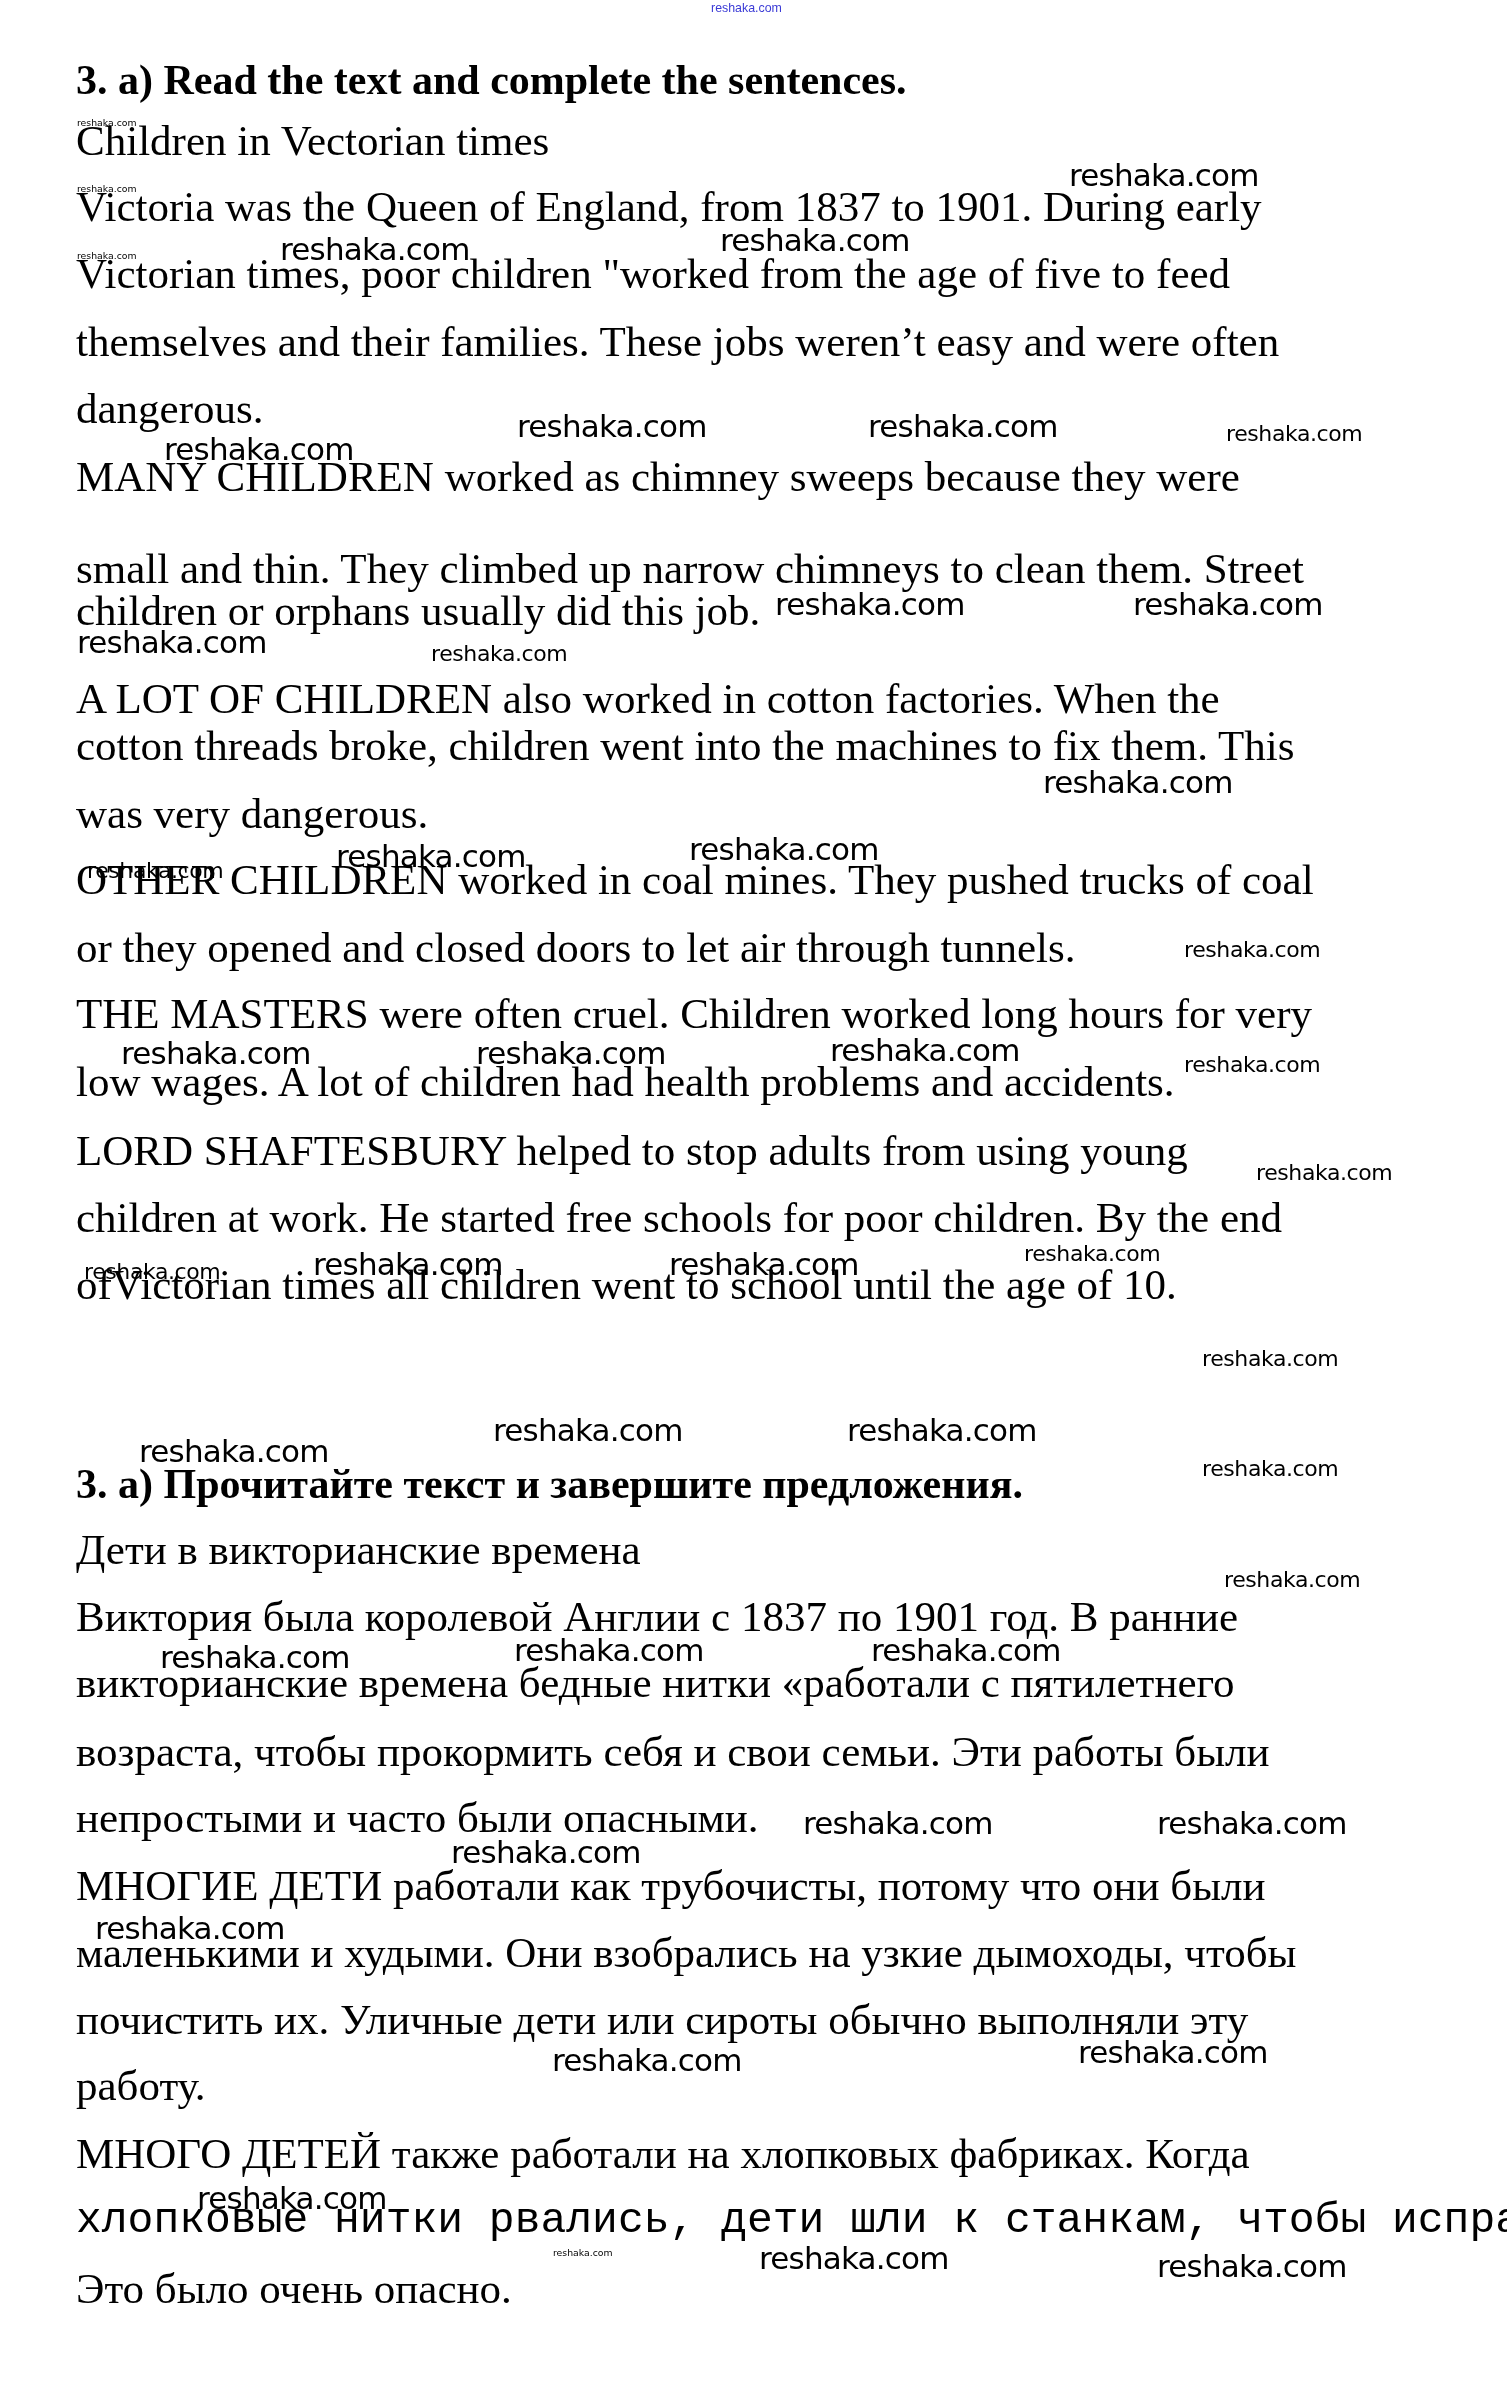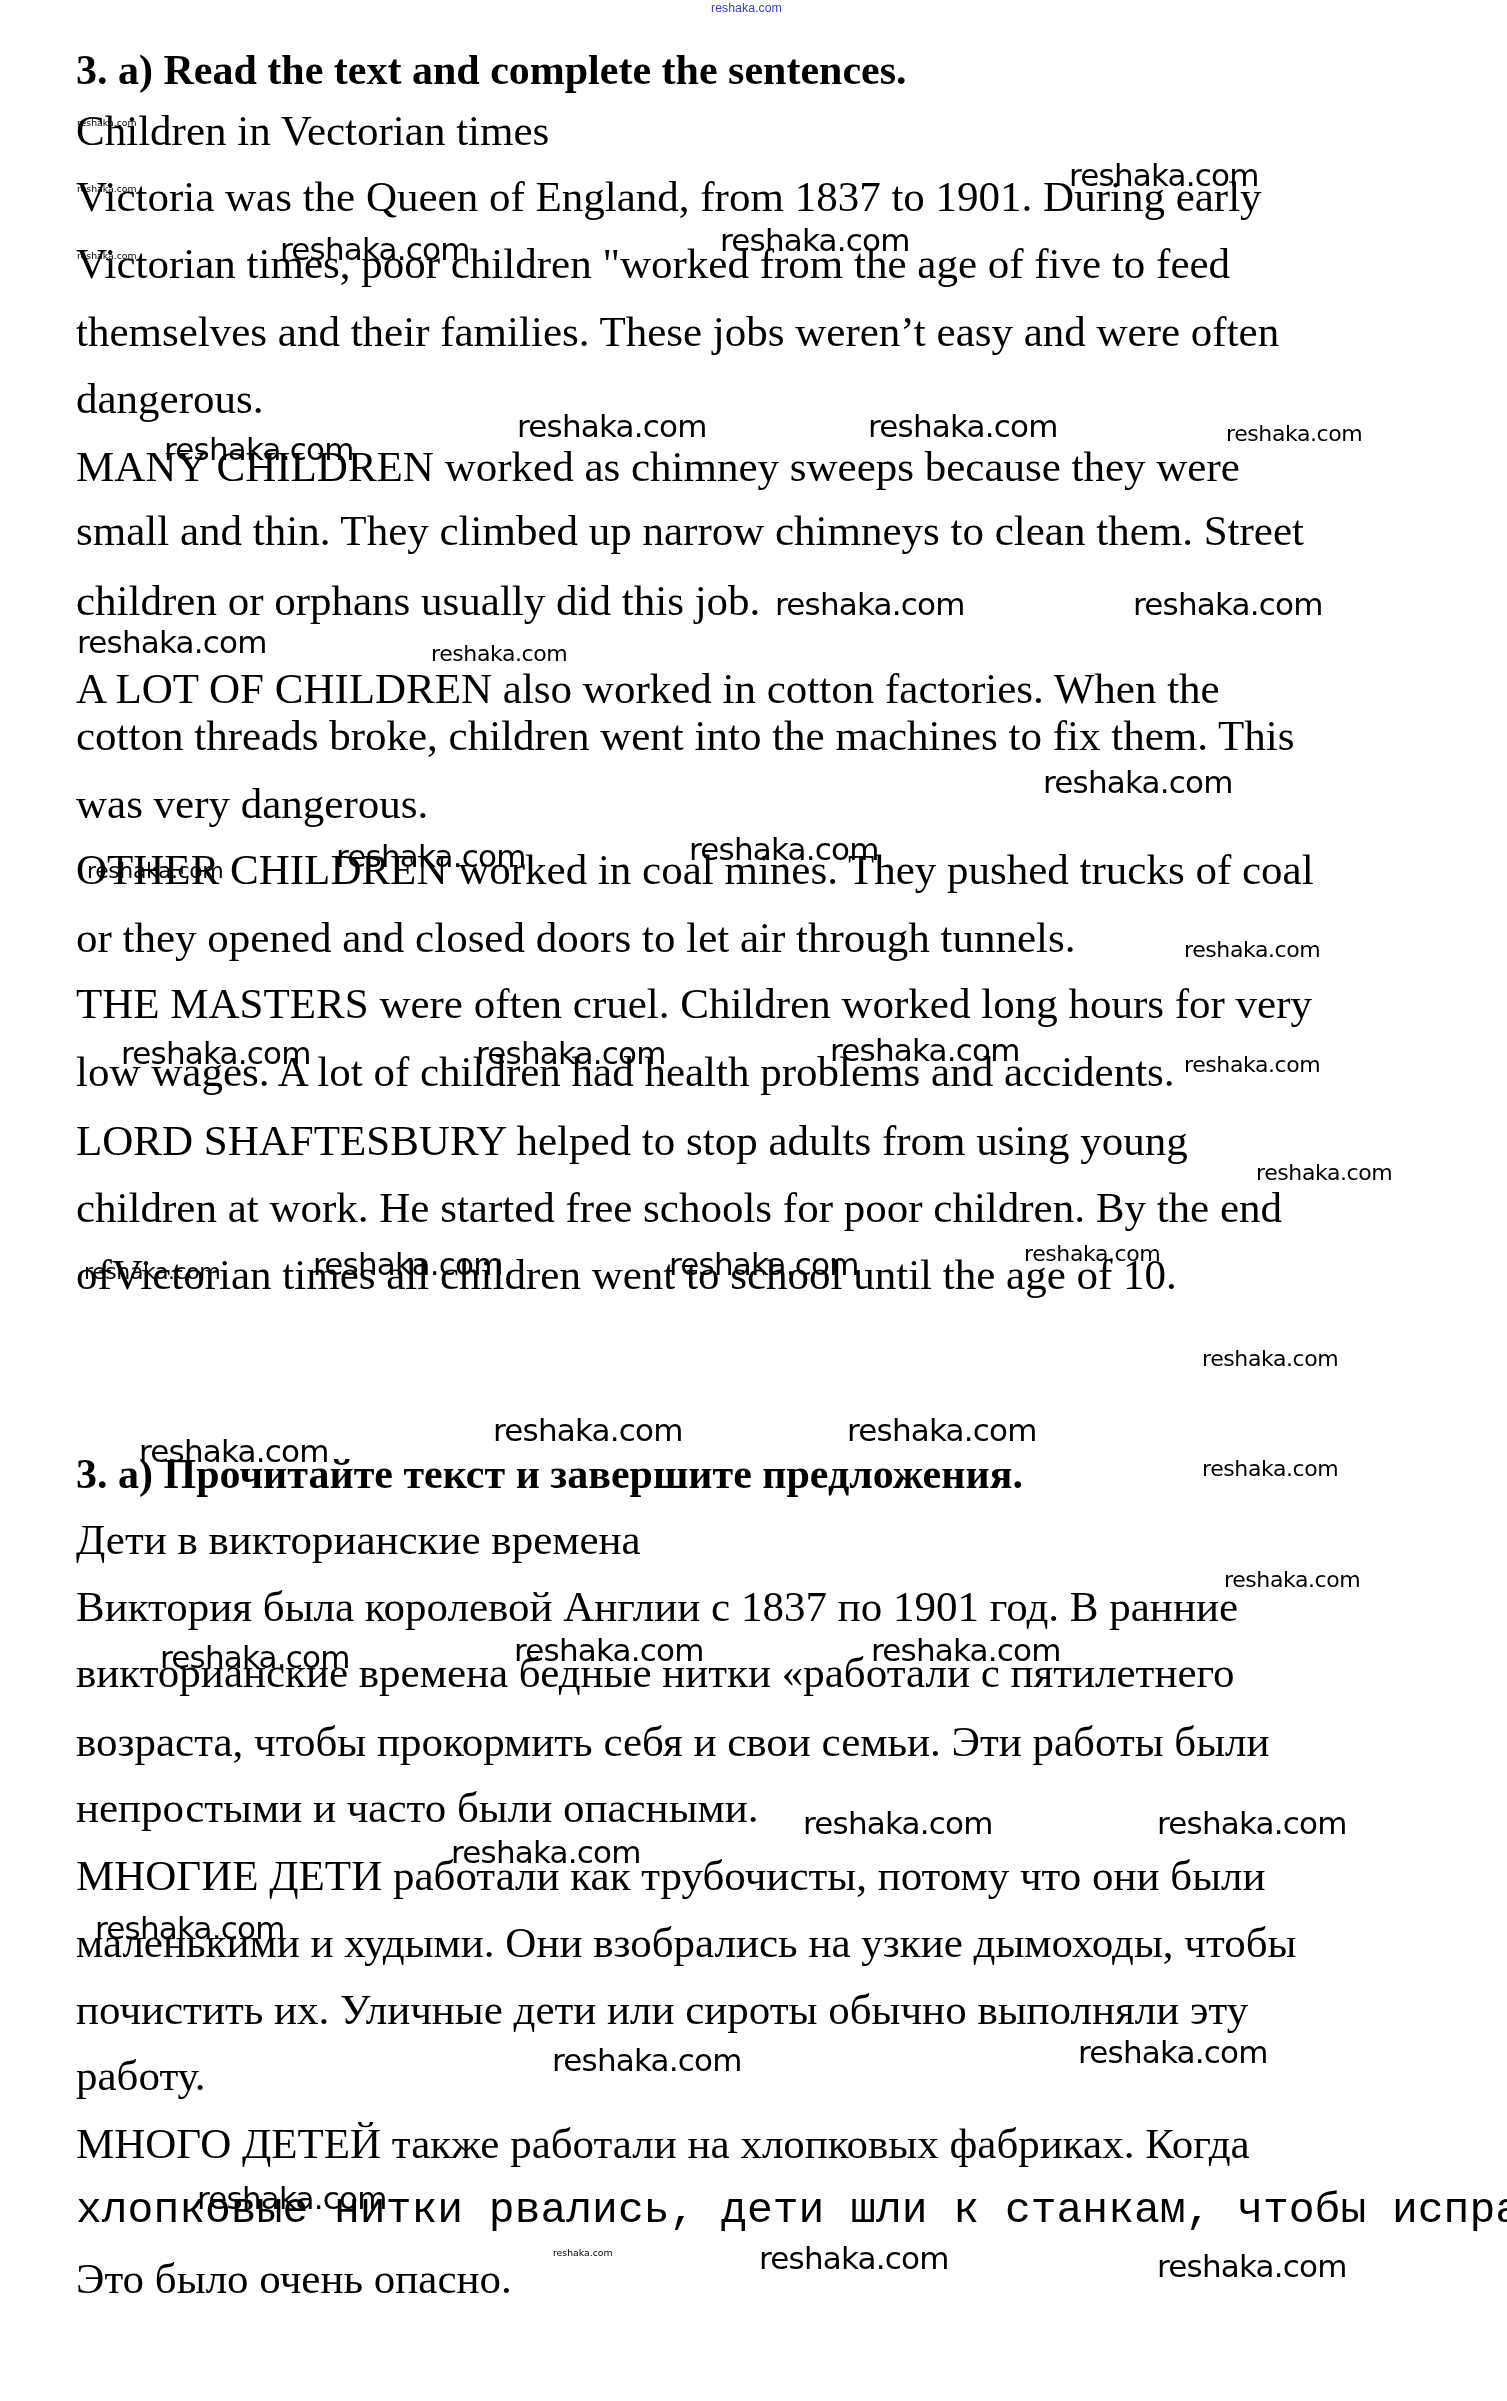--- a/index.html
+++ b/index.html
@@ -1,21 +1,21 @@
 <!DOCTYPE html>
 <html style="font-size:12.4px"><head>
 <meta charset="utf-8">
 <style>
   html, body { margin: 0; padding: 0; background: #ffffff; }
   body { width: 1507px; height: 2401px; position: relative; overflow: hidden; }
   .page { position: absolute; left: 0; top: 0; width: 1507px; height: 2109px; background: #fff; }
   .line {
     position: absolute; left: 76px; white-space: nowrap;
     font-family: "Liberation Serif", "DejaVu Serif", serif;
-    font-size: 43px; line-height: 50px; color: #000;
+    font-size: 43px; line-height: 50px; color: #000; margin-top: 10px;
   }
   .heading { font-weight: bold; font-size: 42px; }
   .wm {
     position: absolute; white-space: nowrap;
     font-family: "DejaVu Sans", "Liberation Sans", sans-serif;
     color: #000; line-height: 1;
   }
   .wm.lg { font-size: 31px; letter-spacing: -0.8px; }
   .wm.md { font-size: 22px; letter-spacing: -0.4px; }
   .wm.sm { font-size: 9.3px; }
@@ -28,21 +28,21 @@
 
   <div class="wm top" style="left:711px; top:1.5px;">reshaka.com</div>
 
   <div class="line heading" style="top:45px;">3. a) Read the text and complete the sentences.</div>
   <div class="line" style="top:106px;">Children in Vectorian times</div>
   <div class="line" style="top:172px;">Victoria was the Queen of England, from 1837 to 1901. During early</div>
   <div class="line" style="top:239px;">Victorian times, poor children "worked from the age of five to feed</div>
   <div class="line" style="top:307px;">themselves and their families. These jobs weren’t easy and were often</div>
   <div class="line" style="top:374px;">dangerous.</div>
   <div class="line" style="top:442px;">MANY CHILDREN worked as chimney sweeps because they were</div>
-  <div class="line" style="top:506px;font-family:Liberation Serif, serif;">small and thin. They climbed up narrow chimneys to clean them. Street</div>
+  <div class="line" style="top:534px;font-family:Liberation Serif, serif;">small and thin. They climbed up narrow chimneys to clean them. Street</div>
   <div class="line" style="top:576px;">children or orphans usually did this job.</div>
   <div class="line" style="top:664px;">A LOT OF CHILDREN also worked in cotton factories. When the</div>
   <div class="line" style="top:711px;">cotton threads broke, children went into the machines to fix them. This</div>
   <div class="line" style="top:779px;">was very dangerous.</div>
   <div class="line" style="top:845px;">OTHER CHILDREN worked in coal mines. They pushed trucks of coal</div>
   <div class="line" style="top:913px;">or they opened and closed doors to let air through tunnels.</div>
   <div class="line" style="top:979px;">THE MASTERS were often cruel. Children worked long hours for very</div>
   <div class="line" style="top:1047px;">low wages. A lot of children had health problems and accidents.</div>
   <div class="line" style="top:1116px;">LORD SHAFTESBURY helped to stop adults from using young</div>
   <div class="line" style="top:1183px;">children at work. He started free schools for poor children. By the end</div>

